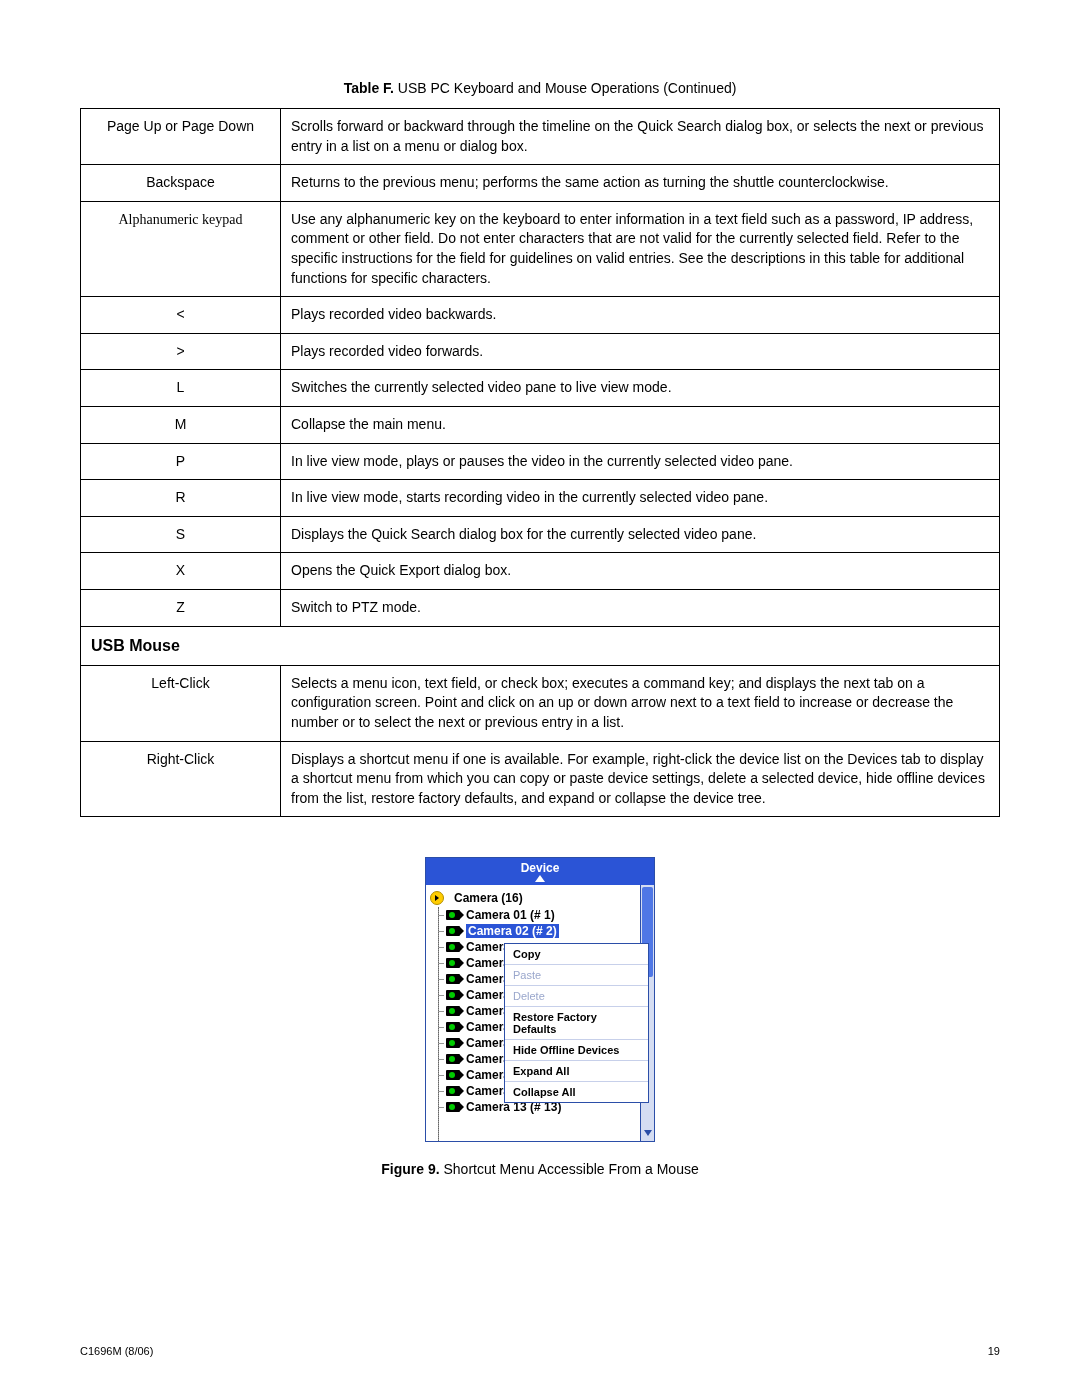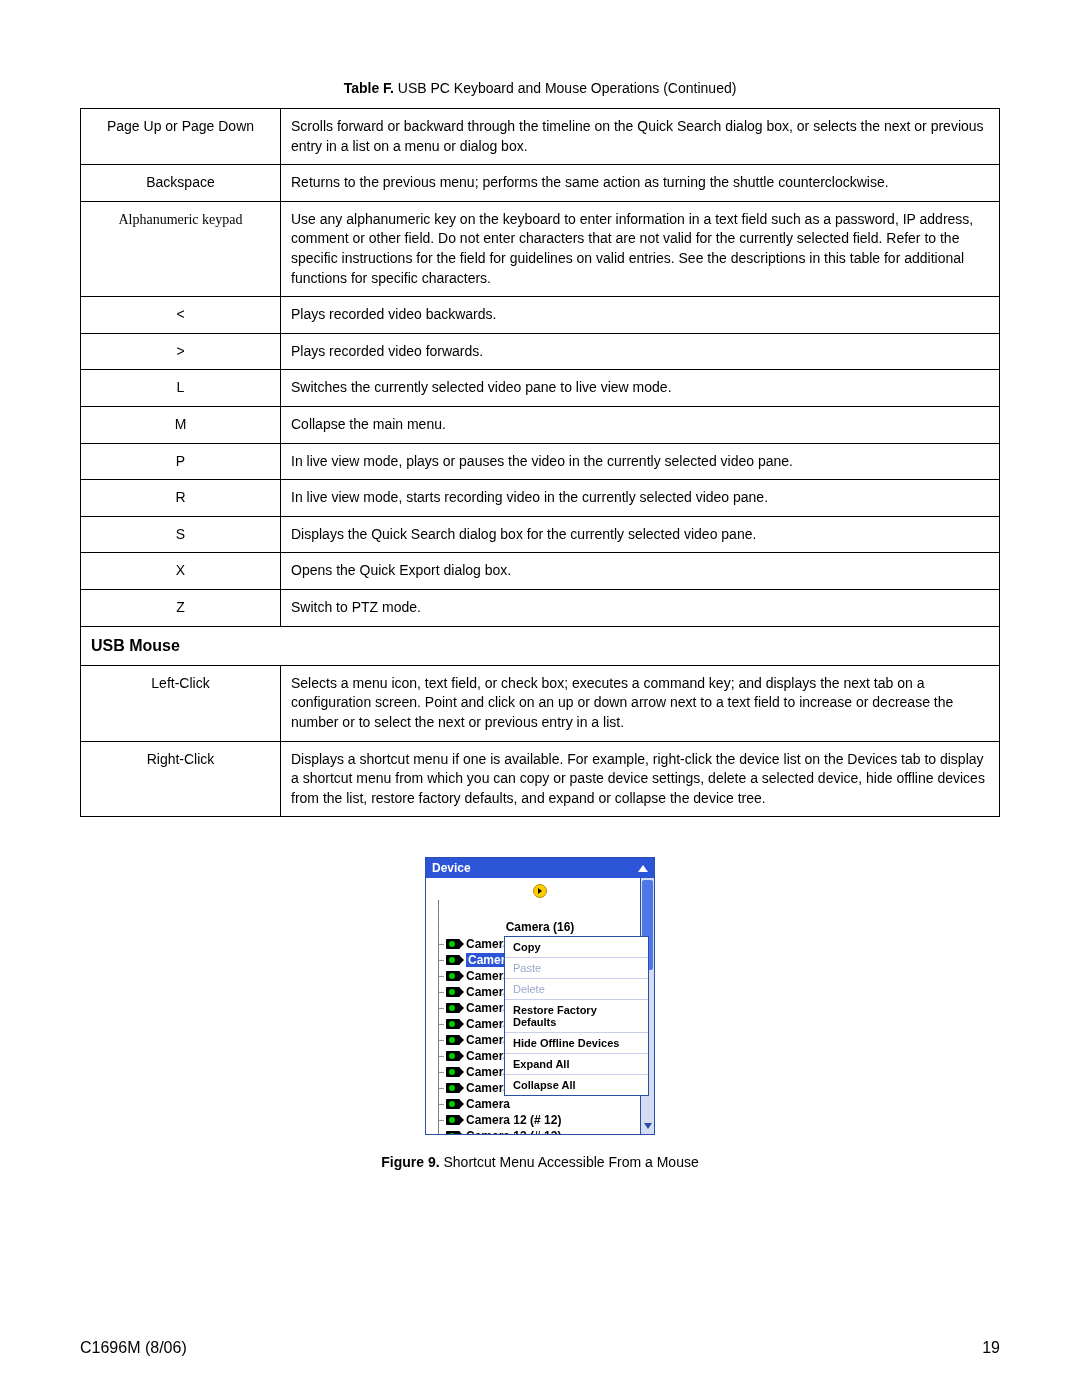--- a/index.html
+++ b/index.html
@@ -57,39 +57,39 @@
       color: #000;
       position: relative;
     }
     .panel-header {
       background: #2b54d6;
       color: #fff;
       padding: 3px 6px;
       display: flex;
       justify-content: space-between;
       align-items: center;
+      flex-direction: column;
     }
     .panel-header .scroll-up {
       width: 0; height: 0;
       border-left: 5px solid transparent;
       border-right: 5px solid transparent;
       border-bottom: 7px solid #fff;
     }
     .tree {
       position: relative;
       padding: 4px 4px 0 4px;
       overflow: hidden;
       height: 256px;
     }
     .tree-root {
       display: flex;
       align-items: center;
-      gap: 22px;
+      gap: 10px;
       padding: 2px 0;
-      flex-direction: column;
     }
     .tree-root .circle-icon {
       width: 14px; height: 14px;
       border-radius: 50%;
       background: #ffcc00;
       border: 1px solid #b38f00;
       display: flex;
       align-items: center;
       justify-content: center;
     }
@@ -204,21 +204,21 @@
       font-size: 14px;
       margin-top: 16px;
     }
     .figure-caption b { font-weight: bold; }
     .doc-footer {
       position: absolute;
       bottom: 40px;
       left: 80px; right: 80px;
       display: flex;
       justify-content: space-between;
-      font-size: 16px;
+      font-size: 11px;
     }
   </style>
 </head>
 <body>
 
 <div class="table-caption">
   <b>Table F.</b>
   <span>USB PC Keyboard and Mouse Operations (Continued)</span>
 </div>
 

